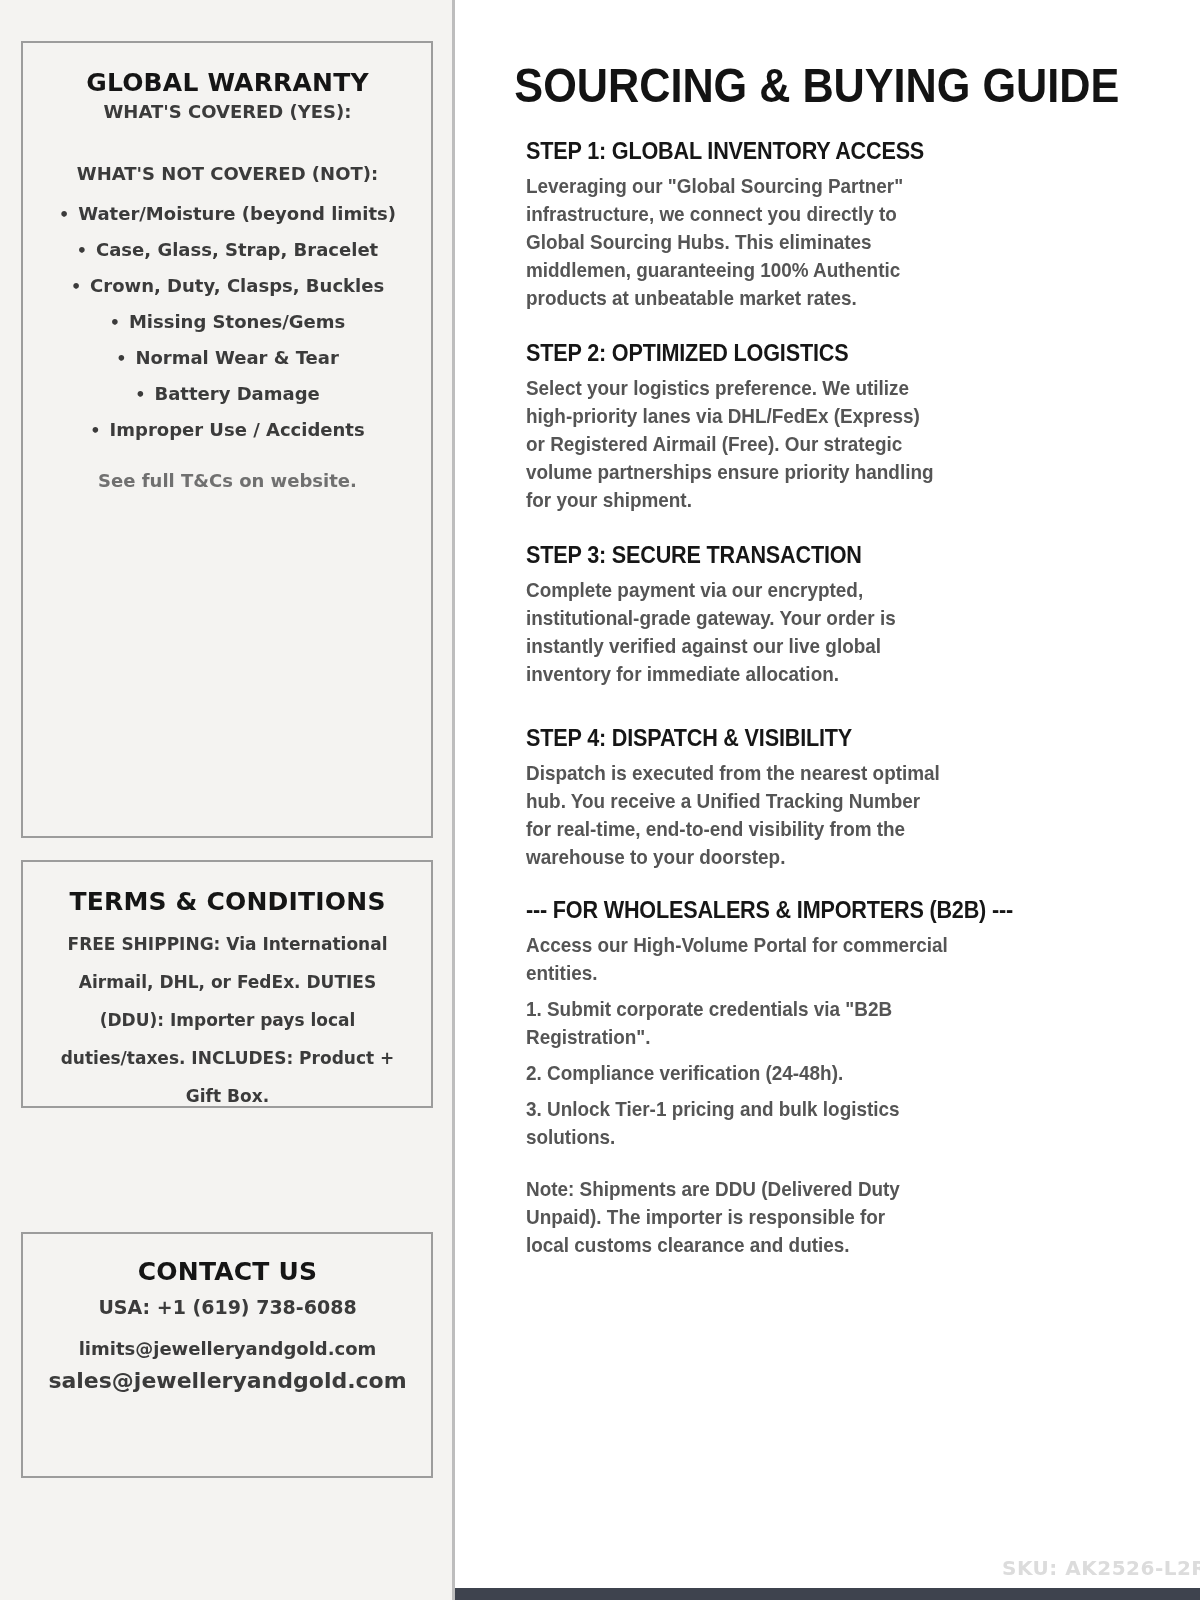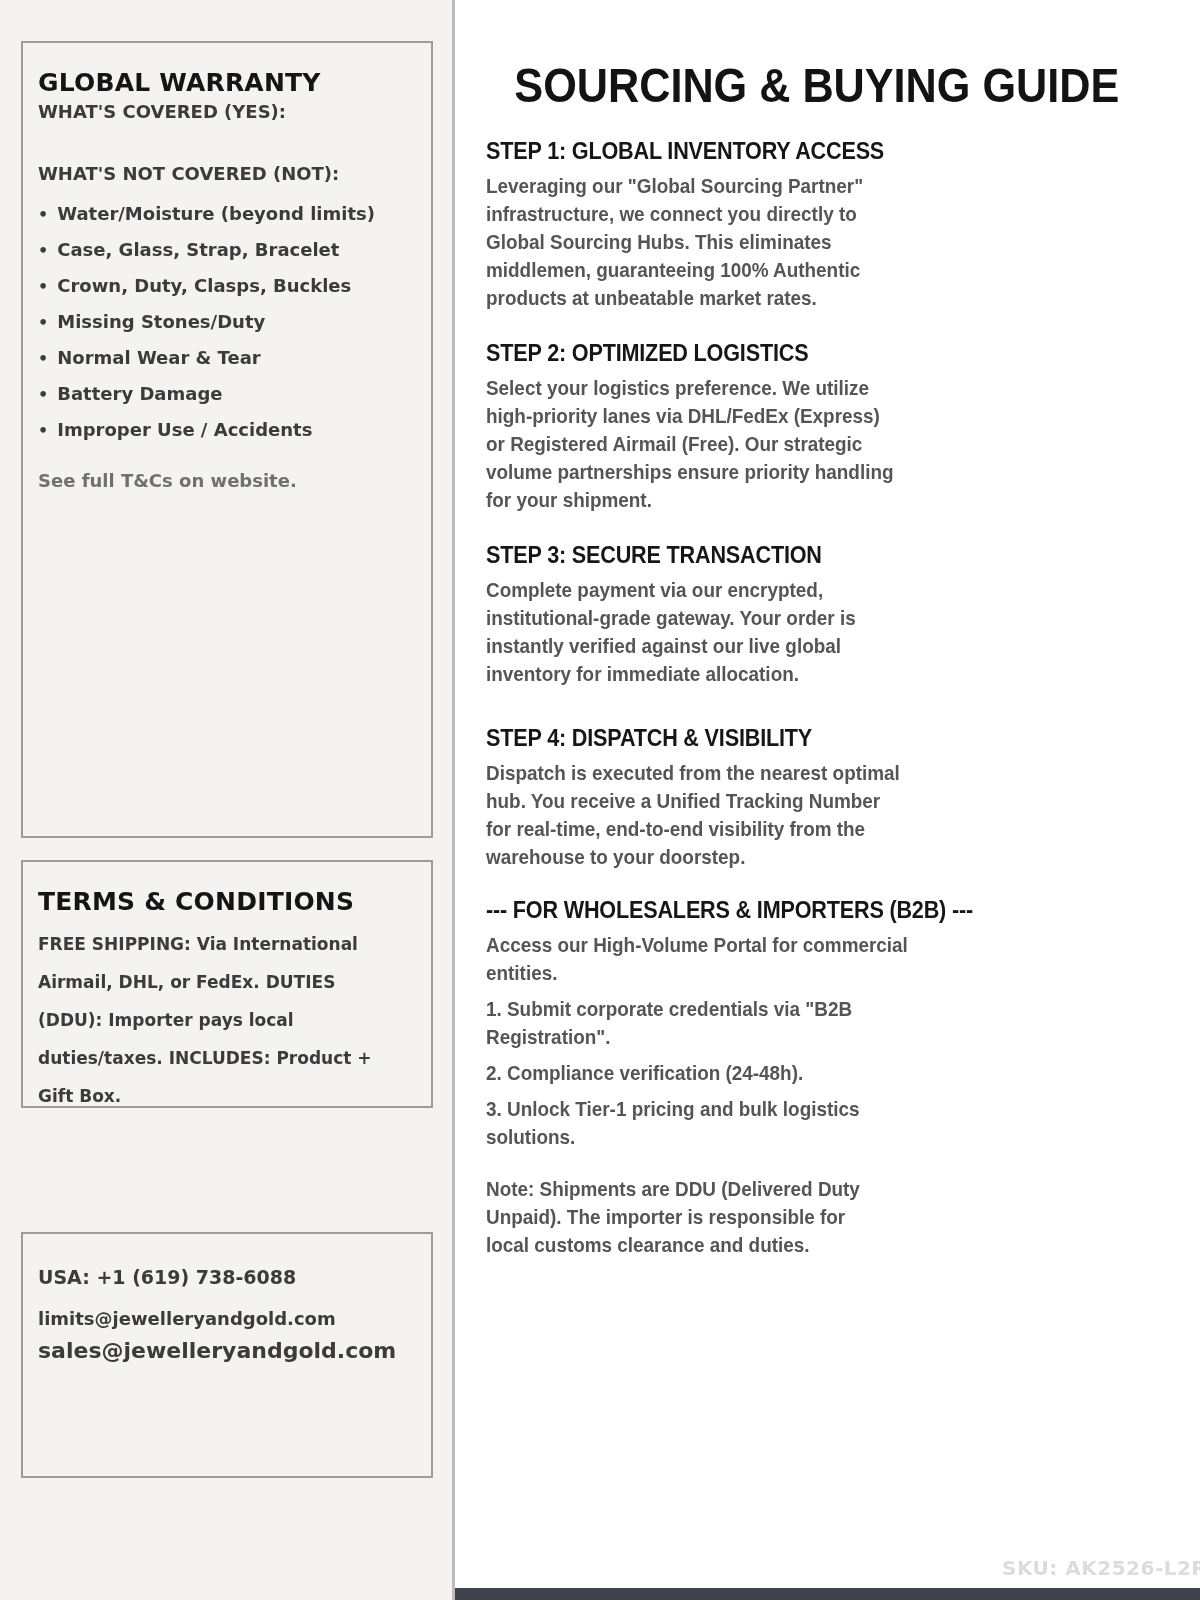--- a/index.html
+++ b/index.html
@@ -8,20 +8,21 @@
     position:relative; width:1200px; height:1600px;
     background:#ffffff; overflow:hidden;
     font-family:"Liberation Sans", sans-serif;
   }
 
   
   #sidebar {
     position:absolute; left:0; top:0; width:455px; height:1600px;
     background:#f4f3f1; border-right:3px solid #bdbdbd;
     font-family:"DejaVu Sans", sans-serif;
+    text-align:center;
   }
   .side-box {
     position:absolute; left:21px; width:412px;
     border:2px solid #9c9c9c; background:#f4f3f1;
     padding:25px 14px 0 15px;
   }
   #warranty-box { top:41px;  height:797px; }
   #terms-box    { top:860px; height:248px; }
   #contact-box  { top:1232px;height:246px; padding-top:23px; }
 
@@ -55,21 +56,21 @@
   
   #main {
     position:absolute; left:455px; top:0; right:0; height:1600px;padding-left:11px;
   }
   #main-title {
     margin-top:62px; padding-right:36px; text-align:center;
     font-size:48px; line-height:48px; font-weight:700; color:#131313;
     transform:scaleX(0.9); transform-origin:center;
     white-space:nowrap;
   }
-  #main-content { margin-left:20px; }
+  #main-content { margin-left:60px; }
   .step-heading {
     margin-top:26px; font-size:24px; line-height:30px; font-weight:700;
     color:#161616; letter-spacing:-0.2px;
     transform:scaleX(0.9); transform-origin:left center; white-space:nowrap;
   }
   .step-body {
     margin-top:6px; font-size:21px; line-height:28px; font-weight:700;
     color:#555555; white-space:pre-line;
     transform:scaleX(0.9); transform-origin:left center;
   }
@@ -98,38 +99,39 @@
   <div id="sidebar">
 
     <div class="side-box" id="warranty-box">
       <div class="box-title">GLOBAL WARRANTY</div>
       <div class="sub-heading">WHAT'S COVERED (YES):</div>
       <div class="sub-heading" id="not-covered-heading">WHAT'S NOT COVERED (NOT):</div>
       <ul class="side-list">
         <li>Water/Moisture (beyond limits)</li>
         <li>Case, Glass, Strap, Bracelet</li>
         <li>Crown, Duty, Clasps, Buckles</li>
-        <li>Missing Stones/Duty</li>
+        <li>Missing Stones/Gems</li>
         <li>Normal Wear &amp; Tear</li>
         <li>Battery Damage</li>
         <li>Improper Use / Accidents</li>
       </ul>
       <div class="footnote">See full T&amp;Cs on website.</div>
     </div>
 
     <div class="side-box" id="terms-box">
       <div class="box-title">TERMS &amp; CONDITIONS</div>
       <div class="box-body">FREE SHIPPING: Via International
 Airmail, DHL, or FedEx.  DUTIES
 (DDU): Importer pays local
 duties/taxes.  INCLUDES: Product +
 Gift Box.</div>
     </div>
 
     <div class="side-box" id="contact-box">
+      <div class="box-title">CONTACT US</div>
       <div class="contact-line" id="contact-phone">USA: +1 (619) 738-6088</div>
       <div class="contact-line" id="contact-email">limits@jewelleryandgold.com</div>
       <div class="contact-line" id="contact-sales">sales@jewelleryandgold.com</div>
     </div>
 
   </div>
 
   <div id="main">
     <div id="main-title">SOURCING &amp; BUYING GUIDE</div>
 

